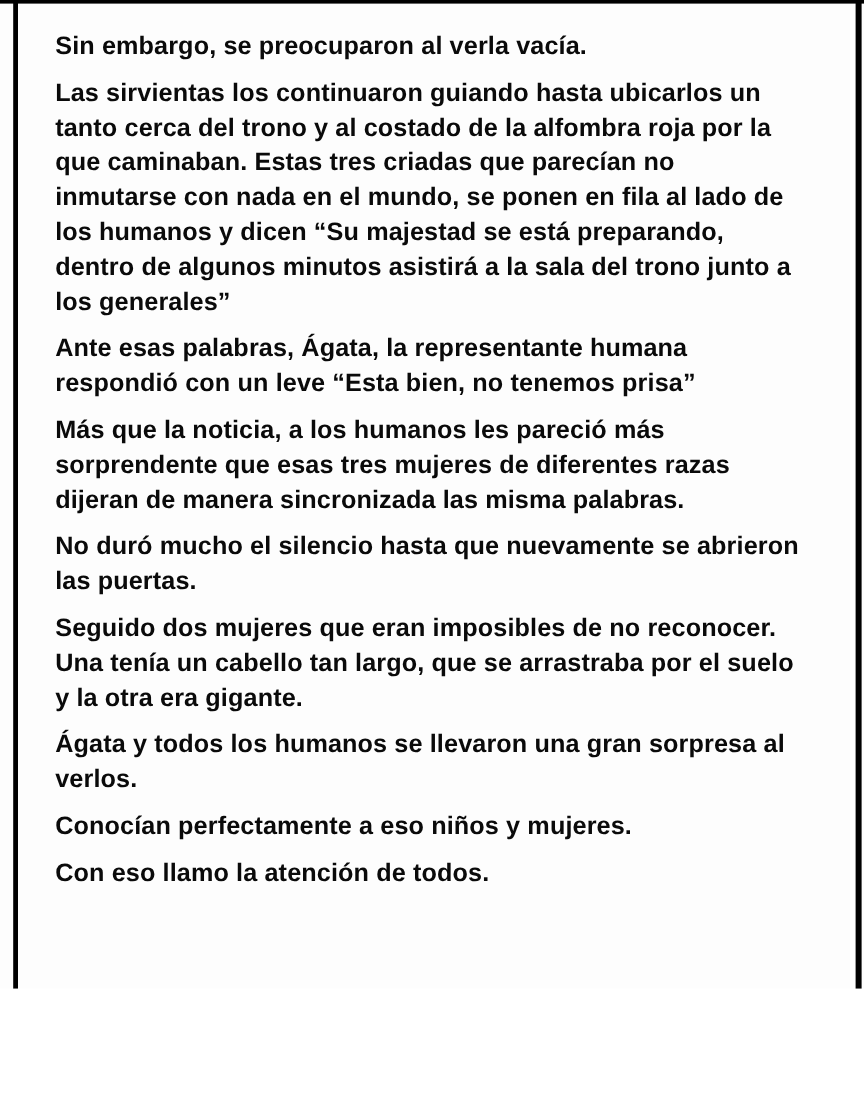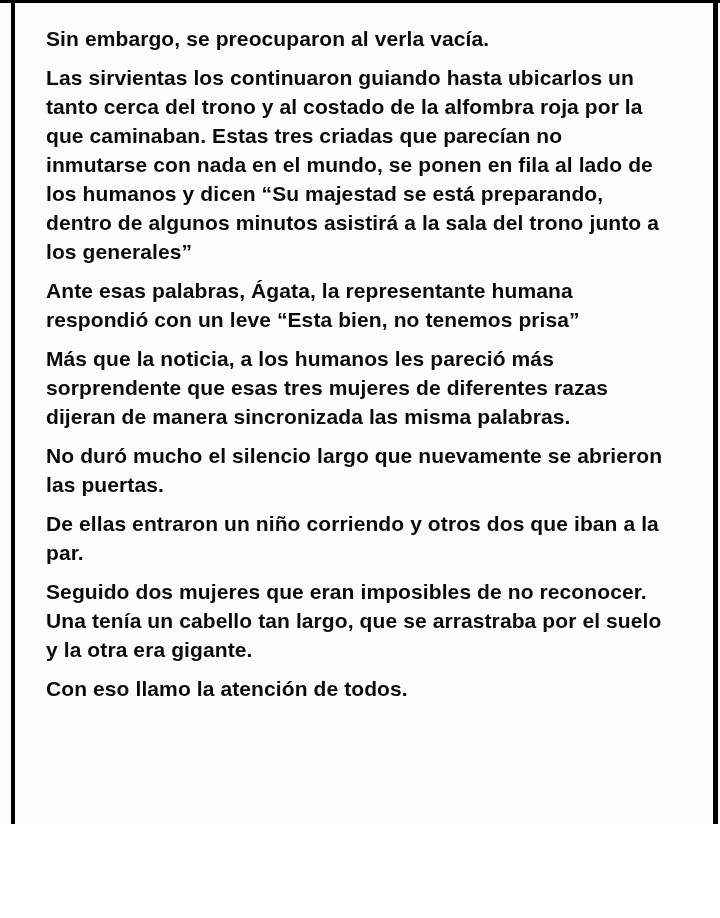--- a/index.html
+++ b/index.html
@@ -72,22 +72,23 @@
 que caminaban. Estas tres criadas que parecían no
 inmutarse con nada en el mundo, se ponen en fila al lado de
 los humanos y dicen “Su majestad se está preparando,
 dentro de algunos minutos asistirá a la sala del trono junto a
 los generales”</p>
     <p>Ante esas palabras, Ágata, la representante humana
 respondió con un leve “Esta bien, no tenemos prisa”</p>
     <p>Más que la noticia, a los humanos les pareció más
 sorprendente que esas tres mujeres de diferentes razas
 dijeran de manera sincronizada las misma palabras.</p>
-    <p>No duró mucho el silencio largo que nuevamente se abrieron
+    <p>No duró mucho el silencio hasta que nuevamente se abrieron
 las puertas.</p>
-    <p>De ellas entraron un niño corriendo y otros dos que iban a la
-par.</p>
     <p>Seguido dos mujeres que eran imposibles de no reconocer.
 Una tenía un cabello tan largo, que se arrastraba por el suelo
 y la otra era gigante.</p>
+    <p>Ágata y todos los humanos se llevaron una gran sorpresa al
+verlos.</p>
+    <p>Conocían perfectamente a eso niños y mujeres.</p>
     <p>Con eso llamo la atención de todos.</p>
   </div>
 </div>
 
 </body></html>

